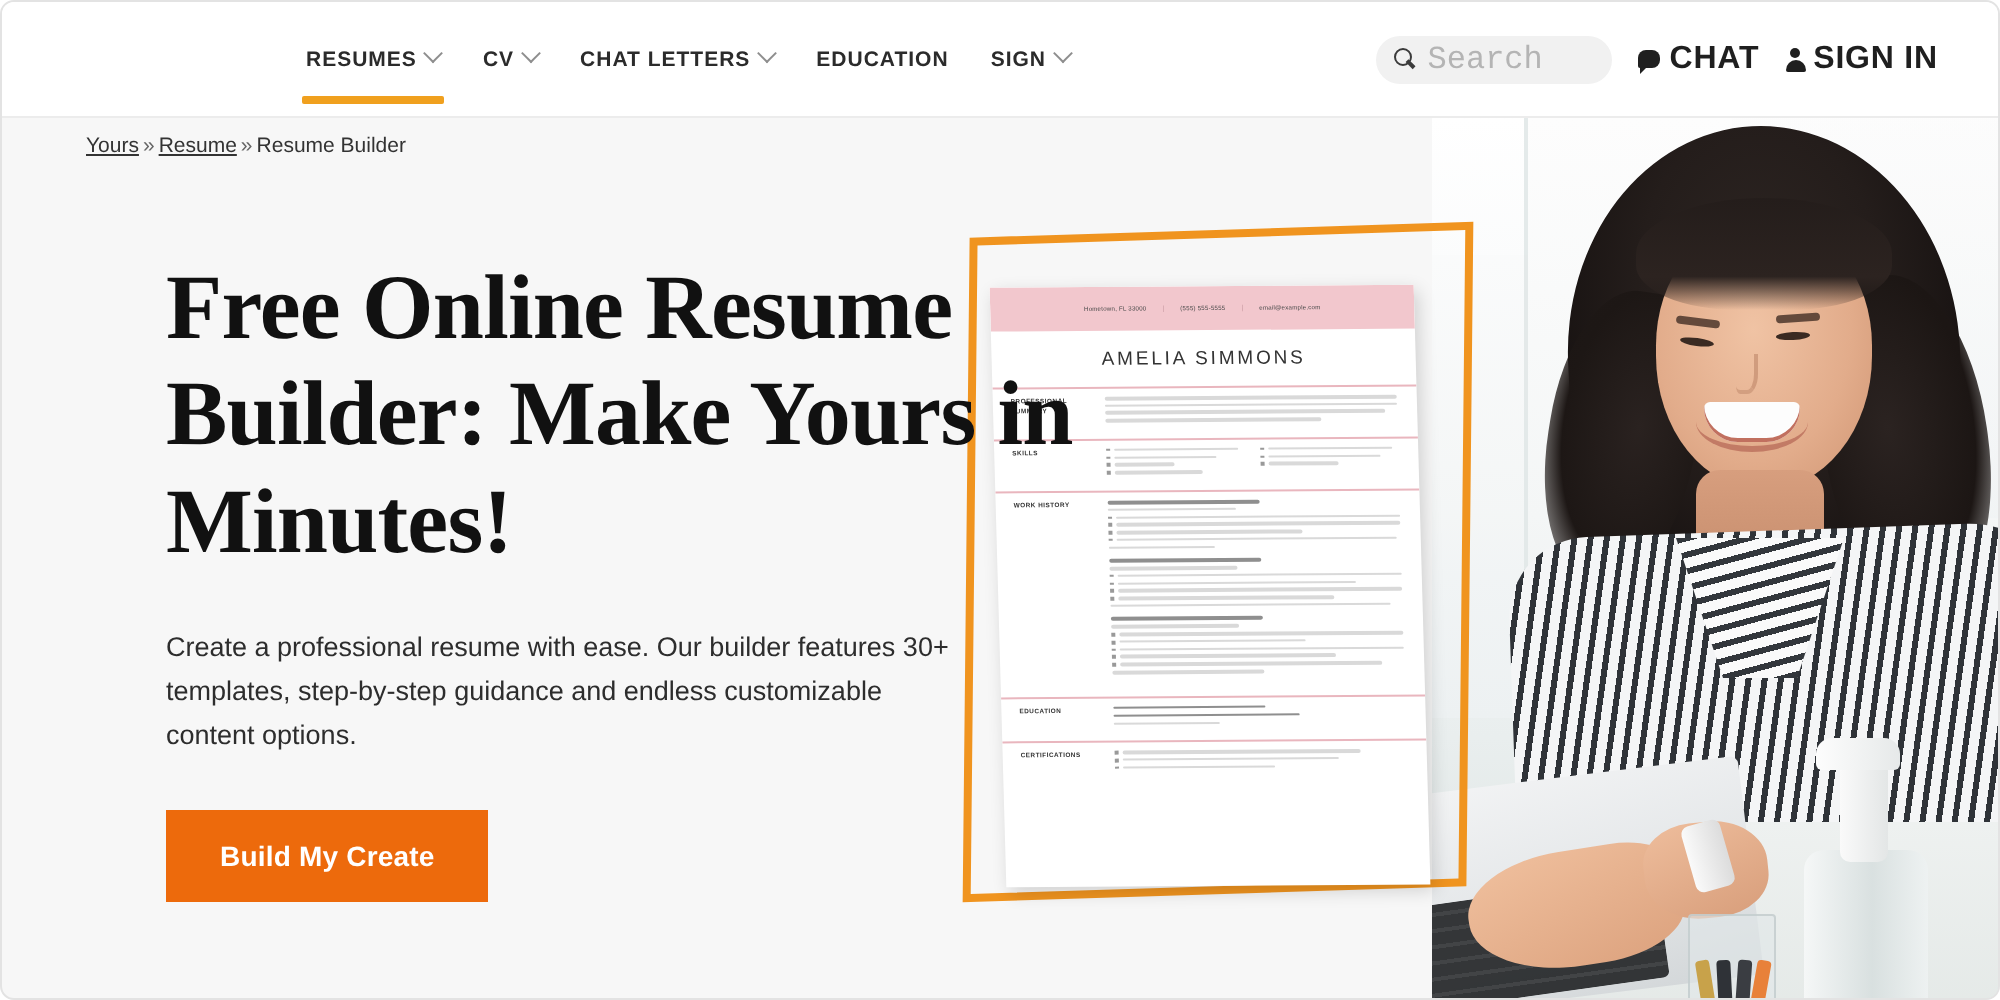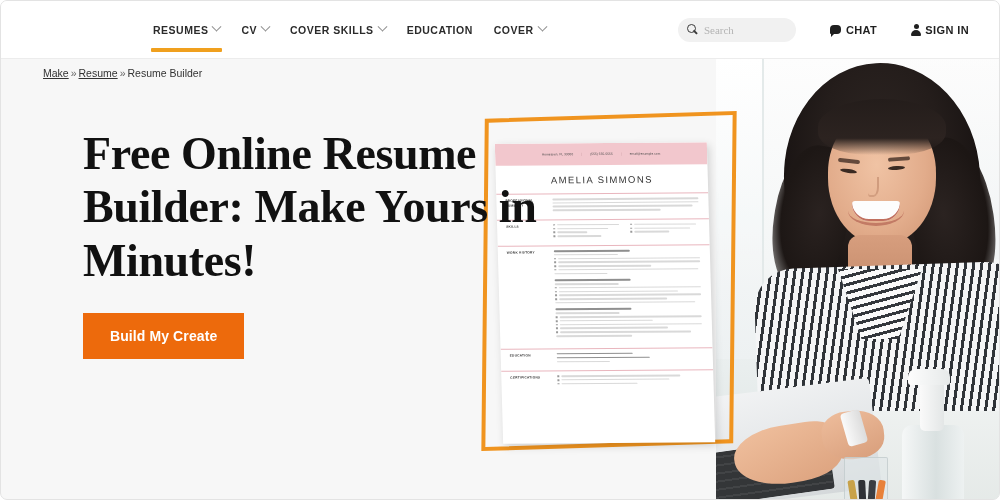--- a/index.html
+++ b/index.html
@@ -123,31 +123,31 @@
   }
   .search-box .mag::after {
     content: ""; position: absolute;
     left: 6.5px; top: 7px;
     width: 4.5px; height: 1.6px;
     background: #3b3b3b;
     transform: rotate(45deg);
   }
   .search-input {
     border: none; outline: none; background: transparent;
-    font-family: Liberation Serif, serif;
-    font-size: 11px;
+    font-family: Liberation Mono, monospace;
+    font-size: 16px;
     color: #444;
     width: 85px;
   }
   .search-input::placeholder { color: #b4b4b4; }
 
   .hdr-link {
     display: flex; align-items: center;
-    margin-left: 34px;
-    font-size: 11px; font-weight: bold;
+    margin-left: 13px;
+    font-size: 16px; font-weight: bold;
     letter-spacing: 0.4px;
     color: #1f1f1f;
     cursor: pointer;
     white-space: nowrap;
   }
   .icon-chat {
     position: relative;
     width: 11px; height: 9px;
     background: #1f1f1f;
     border-radius: 4px 4px 4px 1px;
@@ -547,28 +547,28 @@
       <div class="nav-item">
         <span>RESUMES</span>
         <span class="chev"></span>
         <span class="underline"></span>
       </div>
       <div class="nav-item">
         <span>CV</span>
         <span class="chev"></span>
       </div>
       <div class="nav-item">
-        <span>COVER SKILLS</span>
+        <span>CHAT LETTERS</span>
         <span class="chev"></span>
       </div>
       <div class="nav-item">
         <span>EDUCATION</span>
       </div>
       <div class="nav-item">
-        <span>COVER</span>
+        <span>SIGN</span>
         <span class="chev"></span>
       </div>
     </div>
 
     <div class="header-right">
       <div class="search-box">
         <span class="mag"></span>
         <input class="search-input" type="text" placeholder="Search" style="">
       </div>
       <div class="hdr-link">
@@ -576,21 +576,21 @@
         <span>CHAT</span>
       </div>
       <div class="hdr-link">
         <span class="icon-user"></span>
         <span>SIGN IN</span>
       </div>
     </div>
   </div>
 
   <div class="breadcrumb">
-    <a>Make</a><span class="sep">»</span><a>Resume</a><span class="sep">»</span><span class="current">Resume Builder</span>
+    <a>Yours</a><span class="sep">»</span><a>Resume</a><span class="sep">»</span><span class="current">Resume Builder</span>
   </div>
 
   <div class="photo">
     <div class="ph-wall"></div>
     <div class="ph-window"></div>
     <div class="ph-window2"></div>
     <div class="ph-hair"></div>
     <div class="ph-hair2"></div>
     <div class="ph-hair3"></div>
     <div class="ph-face"></div>
@@ -760,16 +760,17 @@
               <div class="rs-line w52"></div>
             </div>
         </div>
       </div>
 
     </div>
   </div>
 
   <div class="hero">
     <h1>Free Online Resume Builder: Make Yours in Minutes!</h1>
+    <p>Create a professional resume with ease. Our builder features 30+ templates, step-by-step guidance and endless customizable content options.</p>
     <button class="cta">Build My Create</button>
   </div>
 
 </div>
 
 </body></html>

